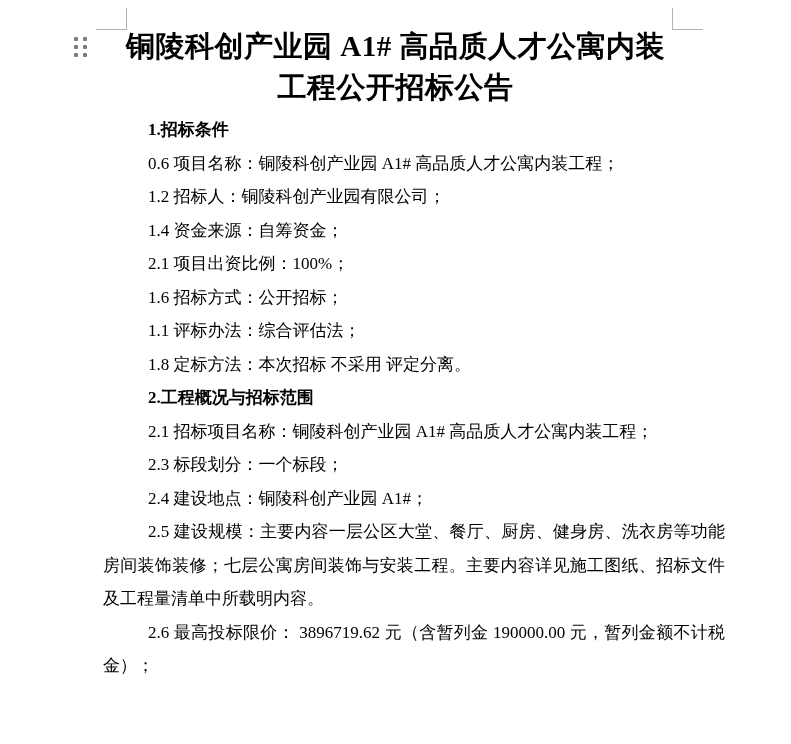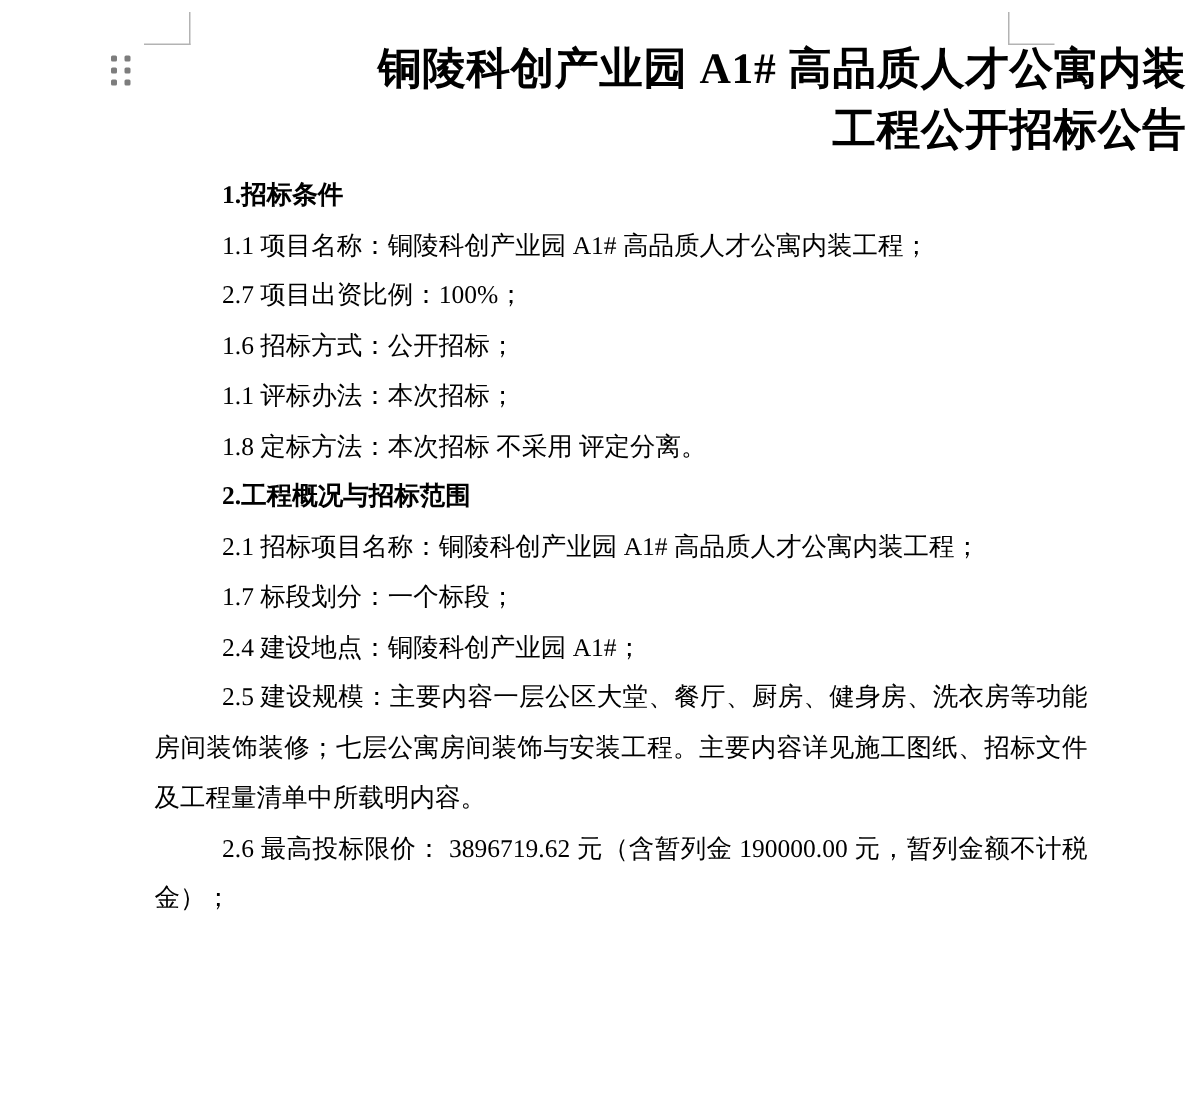--- a/index.html
+++ b/index.html
@@ -37,21 +37,21 @@
   .drag-handle i {
     display: block;
     width: 4px;
     height: 4px;
     background: #7d7d7d;
     border-radius: 1px;
   }
 
   .title {
     padding-top: 26px;
-    text-align: right;
+    text-align: center;
     font-size: 29px;
     line-height: 41px;
     font-weight: bold;
     letter-spacing: 0.5px;
   }
   .title .tline { display: block; }
 
   .content {
     margin: 5px 66px 0 103px;
     width: 622px;
@@ -88,39 +88,41 @@
 
   <h1 class="title">
     <span class="tline">铜陵科创产业园 A1# 高品质人才公寓内装</span>
     <span class="tline">工程公开招标公告</span>
   </h1>
 
   <div class="content">
 
     <p class="heading">1.招标条件</p>
 
-    <p><span>1.1 项目名称：</span><span class="u">铜陵科创产业园 A1# 高品质人才公寓内装工程</span><span>；</span></p>
+    <p><span>0.6 项目名称：</span><span class="u">铜陵科创产业园 A1# 高品质人才公寓内装工程</span><span>；</span></p>
+
+    <p><span>1.2 招标人：</span><span class="u">铜陵科创产业园有限公司</span><span>；</span></p>
 
 
+    <p><span>1.4 资金来源：</span><span class="u">自筹资金</span><span>；</span></p>
 
-
-    <p><span>2.7 项目出资比例：</span><span class="u">100%</span><span>；</span></p>
+    <p><span>2.1 项目出资比例：</span><span class="u">100%</span><span>；</span></p>
 
     <p><span>1.6 招标方式：</span><span class="u">公开招标</span><span>；</span></p>
 
-    <p><span>1.1 评标办法：</span><span class="u">本次招标</span><span>；</span></p>
+    <p><span>1.1 评标办法：</span><span class="u">综合评估法</span><span>；</span></p>
 
     <p><span>1.8 定标方法：本次招标</span><span class="u"> 不采用 </span><span>评定分离。</span></p>
 
     <p class="heading">2.工程概况与招标范围</p>
 
     <p><span>2.1 招标项目名称：</span><span class="u">铜陵科创产业园 A1# 高品质人才公寓内装工程</span><span>；</span></p>
 
 
-    <p><span>1.7 标段划分：</span><span class="u">一个标段</span><span>；</span></p>
+    <p><span>2.3 标段划分：</span><span class="u">一个标段</span><span>；</span></p>
 
     <p><span>2.4 建设地点：</span><span class="u">铜陵科创产业园 A1#</span><span>；</span></p>
 
     <p><span>2.5 建设规模：</span><span class="u">主要内容一层公区大堂、餐厅、厨房、健身房、洗衣房等功能房间装饰装修；七层公寓房间装饰与安装工程。主要内容详见施工图纸、招标文件及工程量清单中所载明内容。</span><span></span></p>
 
     <p><span>2.6 最高投标限价：</span><span class="u"> 3896719.62 元（含暂列金 190000.00 元，暂列金额不计税金）； </span><span></span></p>
 
   </div>
 </div>
 

